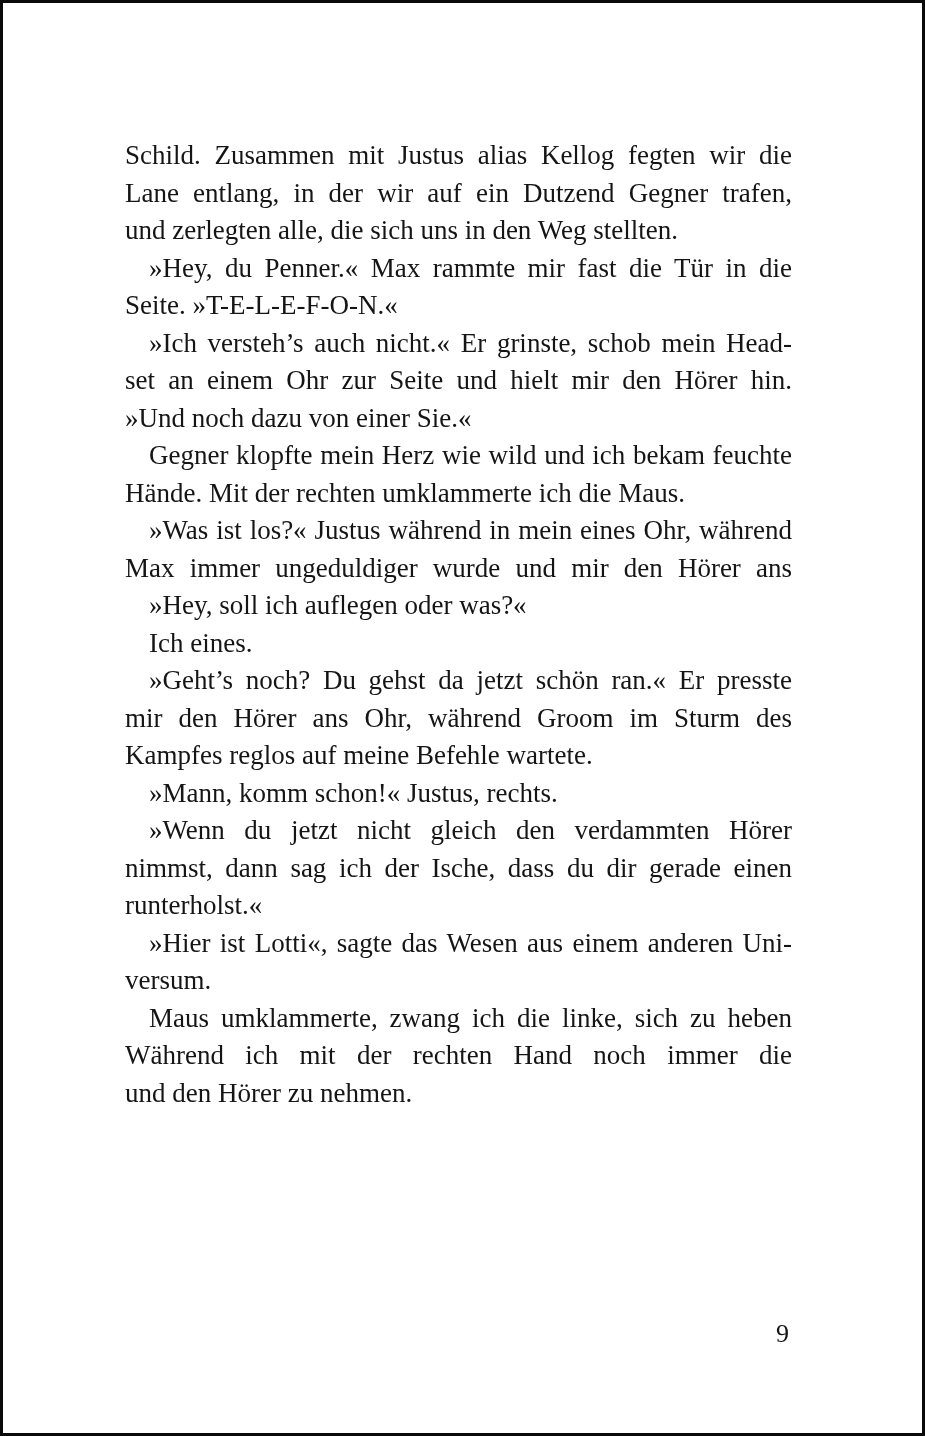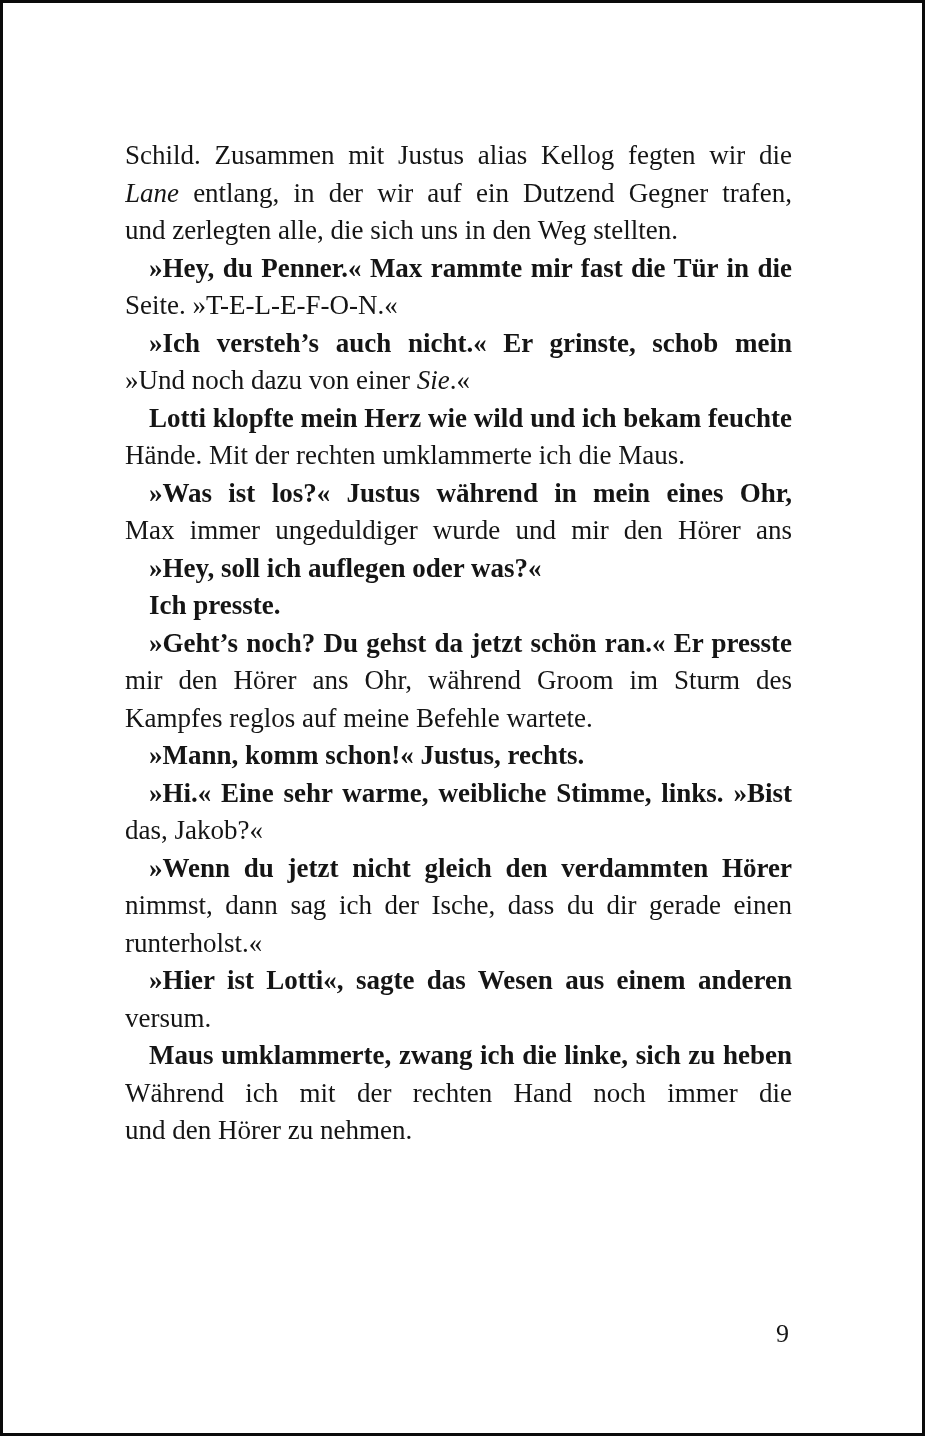--- a/index.html
+++ b/index.html
@@ -34,24 +34,22 @@
     height: 37.5px;
     text-align: justify;
     text-align-last: justify;
     overflow: hidden;
   }
   .line.lastline {
     text-align-last: left;
   }
   .para.indent .line:first-child {
     text-indent: 24px;
-    font-weight: bold;
   }
   .italic {
-    font-style: italic;
   }
   .page-number {
     position: absolute;
     left: 122px;
     top: 1312px;
     width: 664px;
     text-align: right;
     font-size: 26px;
     line-height: 37.5px;
   }
@@ -65,47 +63,44 @@
         <div class="line"><span>Schild. Zusammen mit Justus alias Kellog fegten wir die</span></div>
         <div class="line"><span class="italic">Lane</span><span> entlang, in der wir auf ein Dutzend Gegner trafen,</span></div>
         <div class="line lastline"><span>und zerlegten alle, die sich uns in den Weg stellten.</span></div>
       </div>
       <div class="para indent">
         <div class="line"><span>»Hey, du Penner.« Max rammte mir fast die Tür in die</span></div>
         <div class="line lastline"><span>Seite. »T-E-L-E-F-O-N.«</span></div>
       </div>
       <div class="para indent">
         <div class="line"><span>»Ich versteh’s auch nicht.« Er grinste, schob mein Head-</span></div>
+        <div class="line"><span>set an einem Ohr zur Seite und hielt mir den Hörer hin.</span></div>
         <div class="line lastline"><span>»Und noch dazu von einer </span><span class="italic">Sie</span><span>.«</span></div>
       </div>
       <div class="para indent">
-        <div class="line"><span>Lotti klopfte mein Herz wie wild und ich bekam feuchte</span></div>
+        <div class="line"><span>Gegner klopfte mein Herz wie wild und ich bekam feuchte</span></div>
         <div class="line lastline"><span>Hände. Mit der rechten umklammerte ich die Maus.</span></div>
       </div>
       <div class="para indent">
         <div class="line"><span>»Was ist los?« Justus während in mein eines Ohr, während</span></div>
         <div class="line"><span>Max immer ungeduldiger wurde und mir den Hörer ans</span></div>
       </div>
       <div class="para indent">
         <div class="line lastline"><span>»Hey, soll ich auflegen oder was?«</span></div>
       </div>
       <div class="para indent">
-        <div class="line lastline"><span>Ich presste.</span></div>
+        <div class="line lastline"><span>Ich eines.</span></div>
       </div>
       <div class="para indent">
         <div class="line"><span>»Geht’s noch? Du gehst da jetzt schön ran.« Er presste</span></div>
         <div class="line"><span>mir den Hörer ans Ohr, während Groom im Sturm des</span></div>
         <div class="line lastline"><span>Kampfes reglos auf meine Befehle wartete.</span></div>
       </div>
       <div class="para indent">
         <div class="line lastline"><span>»Mann, komm schon!« Justus, rechts.</span></div>
-      </div>
-      <div class="para indent">
-        <div class="line"><span>»Hi.« Eine sehr warme, weibliche Stimme, links. »Bist du</span></div>
-        <div class="line lastline"><span>das, Jakob?«</span></div>
       </div>
       <div class="para indent">
         <div class="line"><span>»Wenn du jetzt nicht gleich den verdammten Hörer</span></div>
         <div class="line"><span>nimmst, dann sag ich der Ische, dass du dir gerade einen</span></div>
         <div class="line lastline"><span>runterholst.«</span></div>
       </div>
       <div class="para indent">
         <div class="line"><span>»Hier ist Lotti«, sagte das Wesen aus einem anderen Uni-</span></div>
         <div class="line lastline"><span>versum.</span></div>
       </div>

